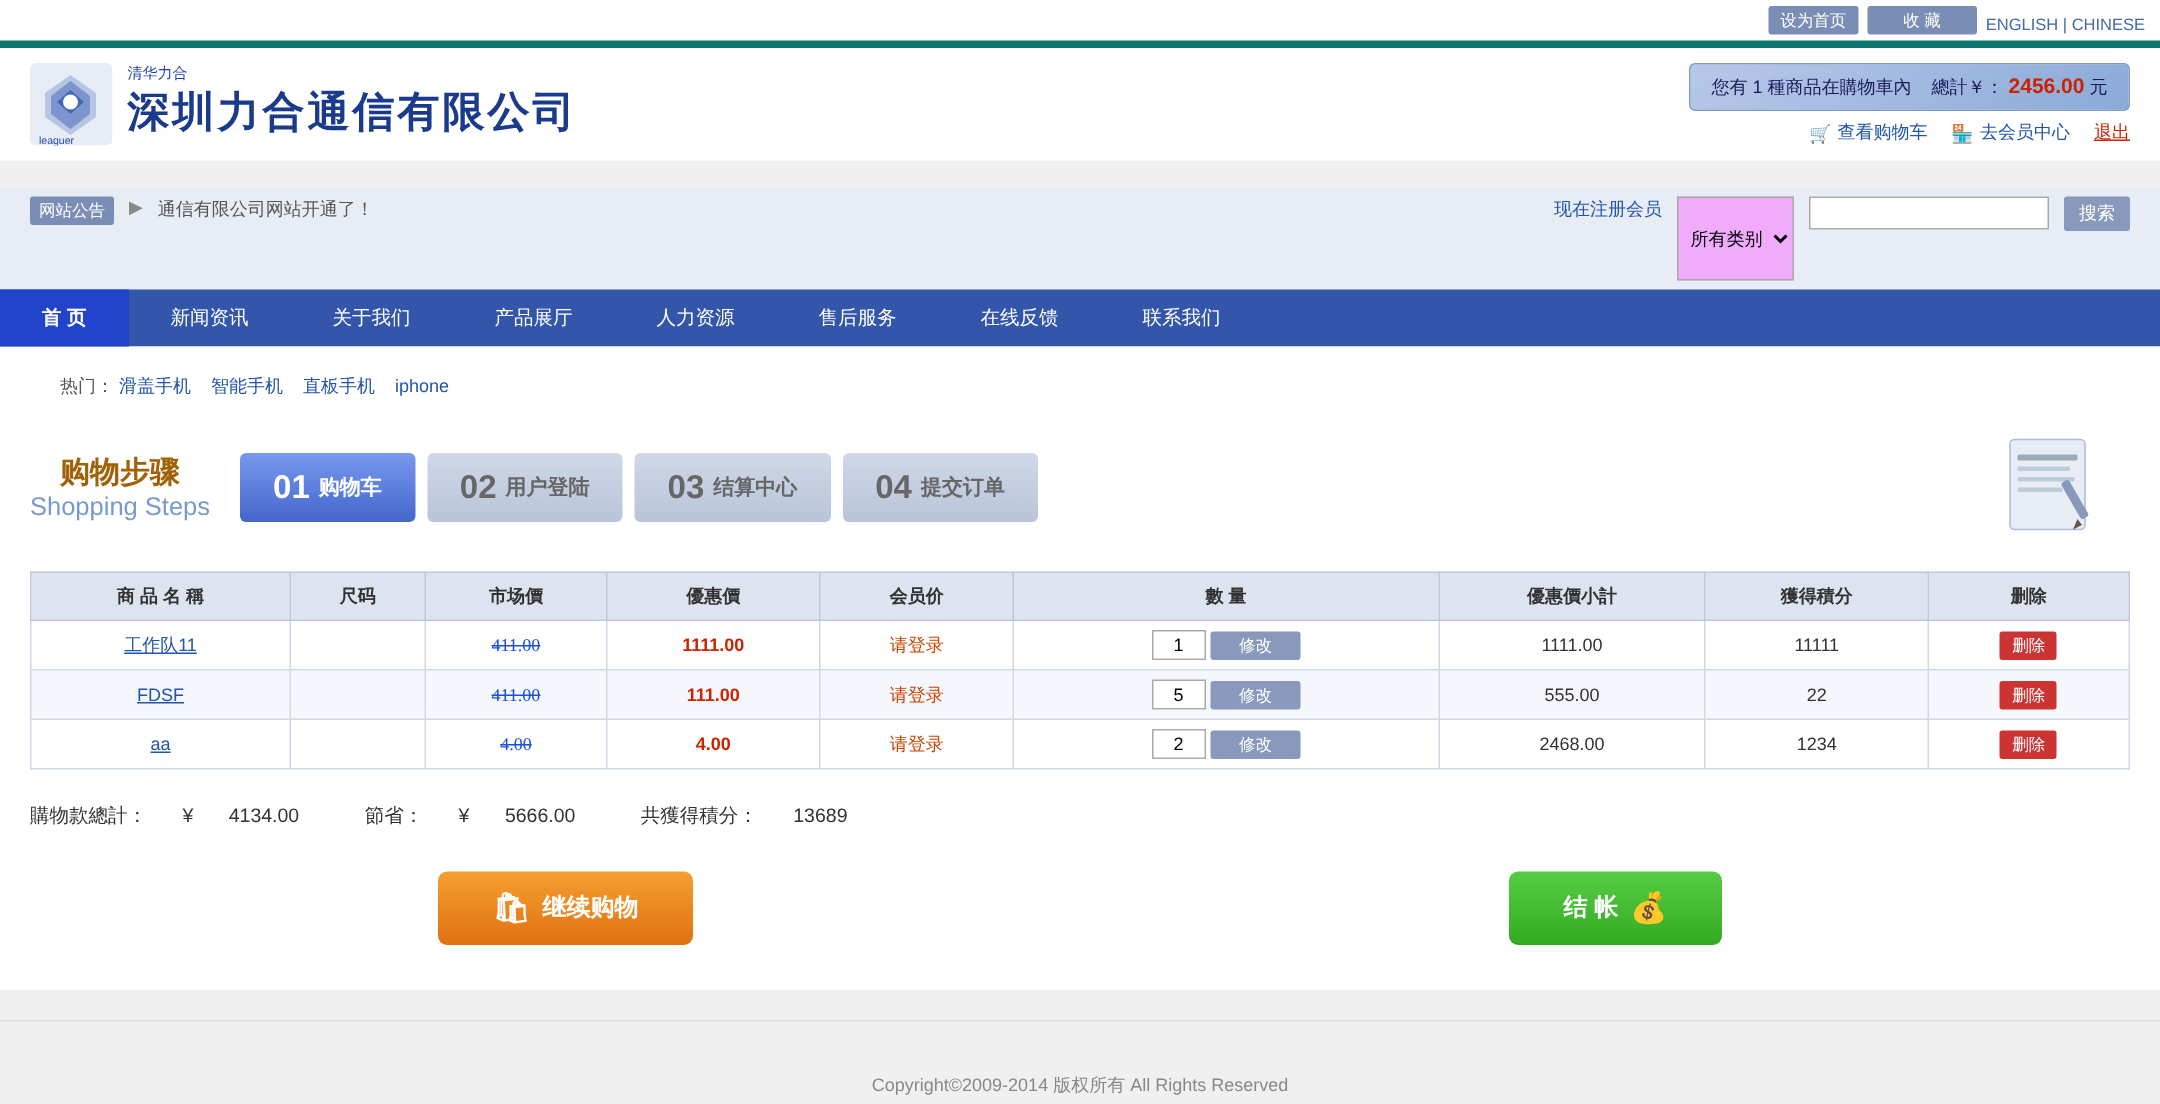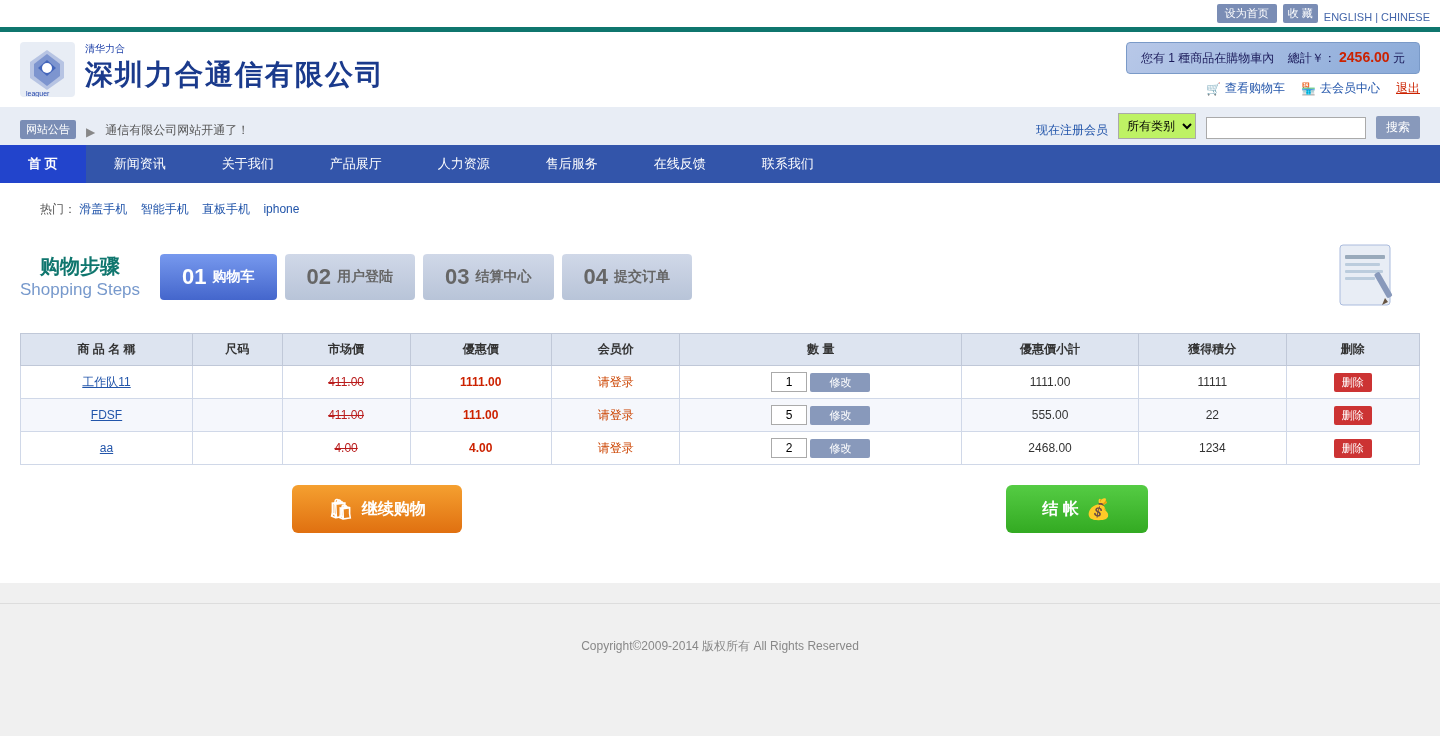--- a/index.html
+++ b/index.html
@@ -1,73 +1,73 @@
 <!DOCTYPE html>
 <html><head>
   <meta charset="utf-8">
   <style>
     * { margin: 0; padding: 0; box-sizing: border-box; }
     body { font-family: "Microsoft YaHei", SimSun, Arial, sans-serif; font-size: 12px; background: #f0f0f0; color: #333; }
 
     
     .top-bar { background: #fff; display: flex; justify-content: flex-end; align-items: flex-end; padding: 4px 10px; gap: 6px; border-bottom: 5px solid #0f766e; }
     .top-bar-btn { background: #7a8db5; color: #fff; border: none; padding: 2px 8px; font-size: 11px; cursor: pointer; border-radius: 2px; }
-    .top-bar-collect { background: #7a8db5; color: #fff; border: none; padding: 2px 5px; font-size: 11px; cursor: pointer; border-radius: 2px; }
+    .top-bar-collect { background: #7a8db5; color: #fff; border: none; padding: 2px 24px; font-size: 11px; cursor: pointer; border-radius: 2px; }
     .top-bar-lang { font-size: 11px; color: #555; }
     .top-bar-lang span { cursor: pointer; color: #4466aa; }
 
     
     .header { background: #fff; display: flex; align-items: center; padding: 10px 20px; justify-content: space-between; }
     .logo-area { display: flex; align-items: flex-start; gap: 10px; }
     .logo-icon { width: 55px; height: 55px; }
     .logo-text { font-size: 28px; font-weight: bold; color: #1a3a8c; letter-spacing: 2px; }
     .header-right { display: flex; flex-direction: column; align-items: flex-end; gap: 6px; }
     .cart-info-box { background: linear-gradient(135deg, #b8c8e8, #8aaad8); border: 1px solid #7a9ac8; padding: 6px 14px; border-radius: 4px; color: #1a1a5a; font-size: 12px; text-align: right; }
     .cart-info-box .price { color: #cc2200; font-weight: bold; font-size: 14px; }
     .cart-actions { display: flex; gap: 16px; font-size: 12px; }
     .cart-action-link { color: #2255aa; text-decoration: none; cursor: pointer; display: flex; align-items: center; gap: 4px; }
     .logout-link { color: #cc2200; text-decoration: underline; cursor: pointer; }
 
     
-    .search-bar { background: #e8edf5; padding: 6px 20px; display: flex; align-items: flex-end; gap: 10px; }
+    .search-bar { background: #e8edf5; padding: 6px 20px; display: flex; align-items: flex-start; gap: 10px; margin-top: 18px; }
     .notice-badge { background: #7a8db5; color: #fff; padding: 2px 6px; font-size: 11px; border-radius: 2px; white-space: nowrap; }
     .notice-text { color: #555; font-size: 12px; }
     .register-link { color: #2255aa; font-size: 12px; cursor: pointer; white-space: nowrap; }
-    .search-select { border: 1px solid #aaa; padding: 4px 4px; font-size: 12px; background: #bef264; }
+    .search-select { border: 1px solid #aaa; padding: 19px 4px; font-size: 12px; background: #f0abfc; }
     .search-input { border: 1px solid #aaa; padding: 3px 6px; font-size: 12px; width: 160px; }
     .search-btn { background: #8899bb; color: #fff; border: none; padding: 3px 10px; font-size: 12px; cursor: pointer; border-radius: 2px; }
 
     
     .nav { background: #3355aa; display: flex; }
     .nav-item { padding: 10px 28px; color: #fff; font-size: 13px; cursor: pointer; text-decoration: none; }
     .nav-item.active { background: #2244cc; font-weight: bold; }
 
     
     .hot-keywords { padding: 8px 20px; font-size: 12px; color: #555; }
     .hot-keywords span { color: #555; }
     .hot-keywords a { color: #2255aa; text-decoration: none; margin-right: 10px; cursor: pointer; }
 
     
     .main-content { background: #fff; padding: 10px 20px 30px; min-height: 400px; }
     .steps-title { text-align: center; margin-right: 20px; }
-    .steps-title .zh { font-size: 20px; color: #0f766e; font-weight: bold; }
+    .steps-title .zh { font-size: 20px; color: #a16207; font-weight: bold; }
     .steps-title .en { font-size: 17px; color: #7799cc; }
     .step-btn { display: flex; align-items: center; gap: 6px; padding: 10px 22px; font-size: 14px; font-weight: bold; color: #fff; border: none; cursor: pointer; border-radius: 4px; margin-right: 8px; }
     .step-btn.active { background: linear-gradient(180deg, #7799ee, #4466cc); }
     .step-btn.inactive { background: linear-gradient(180deg, #d0d8e8, #b8c4d8); color: #666; }
     .step-num { font-size: 22px; font-weight: bold; }
 
     
     .cart-table { width: 100%; border-collapse: collapse; margin-bottom: 14px; }
     .cart-table th { background: #dde4f0; border: 1px solid #c0c8d8; padding: 7px 6px; text-align: center; font-size: 12px; color: #333; }
     .cart-table td { border: 1px solid #d0d8e8; padding: 6px 8px; text-align: center; font-size: 12px; }
     .cart-table tr:nth-child(even) td { background: #f5f7fc; }
     .cart-table tr:nth-child(odd) td { background: #fff; }
     .product-link { color: #2255aa; text-decoration: underline; cursor: pointer; }
-    .market-price { color: #b91c1c; text-decoration: line-through; }
+    .market-price { color: #1d4ed8; text-decoration: line-through; font-family: Liberation Serif, serif; }
     .discount-price { color: #cc2200; font-weight: bold; }
     .login-required { color: #cc4400; font-size: 12px; cursor: pointer; }
     .qty-input { width: 36px; border: 1px solid #aaa; padding: 2px 4px; text-align: center; font-size: 12px; }
     .modify-btn { background: #8899bb; color: #fff; border: none; padding: 2px 19px; font-size: 11px; cursor: pointer; border-radius: 2px; }
     .delete-btn { background: #cc3333; color: #fff; border: none; padding: 2px 8px; font-size: 11px; cursor: pointer; border-radius: 2px; }
 
     
     .cart-summary { padding: 8px 0; font-size: 13px; color: #333; }
     .cart-summary span { margin-right: 20px; }
 
@@ -270,20 +270,36 @@
           <input class="qty-input" type="text" value="2" style="">
           <button class="modify-btn">修改</button>
         </td>
         <td>2468.00</td>
         <td>1234</td>
         <td><button class="delete-btn">删除</button></td>
       </tr>
     </tbody>
   </table>
 
+  <div class="cart-summary">
+    <span>
+      <span>購物款總計：</span>
+      <span>¥</span>
+      <span>4134.00</span>
+    </span>
+    <span>
+      <span>節省：</span>
+      <span>¥</span>
+      <span>5666.00</span>
+    </span>
+    <span>
+      <span>共獲得積分：</span>
+      <span>13689</span>
+    </span>
+  </div>
 
   <div class="cart-actions-row">
     <button class="continue-btn">
       <span style="font-size:20px;">🛍</span>
       <span>继续购物</span>
     </button>
     <button class="checkout-btn">
       <span>结  帐</span>
       <span style="font-size:20px;">💰</span>
     </button>

